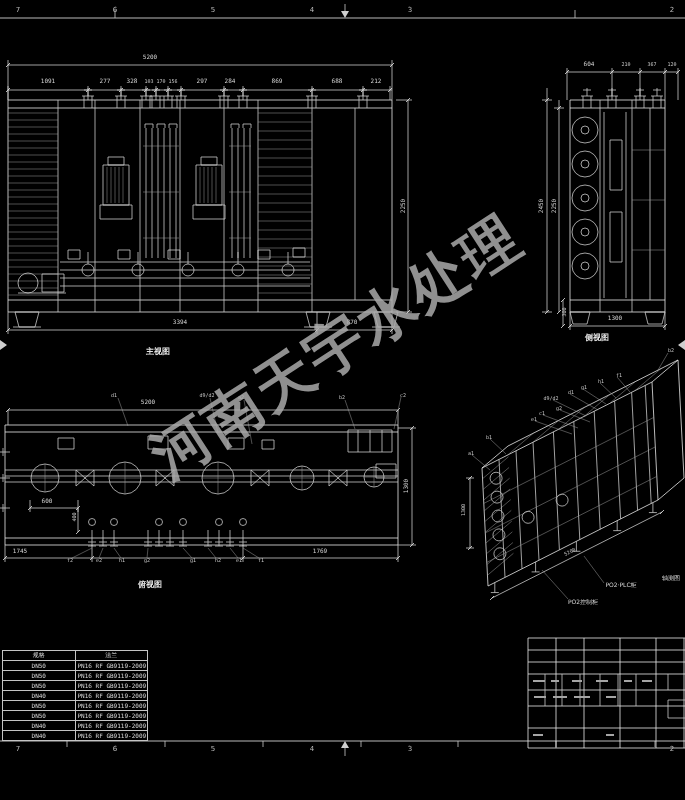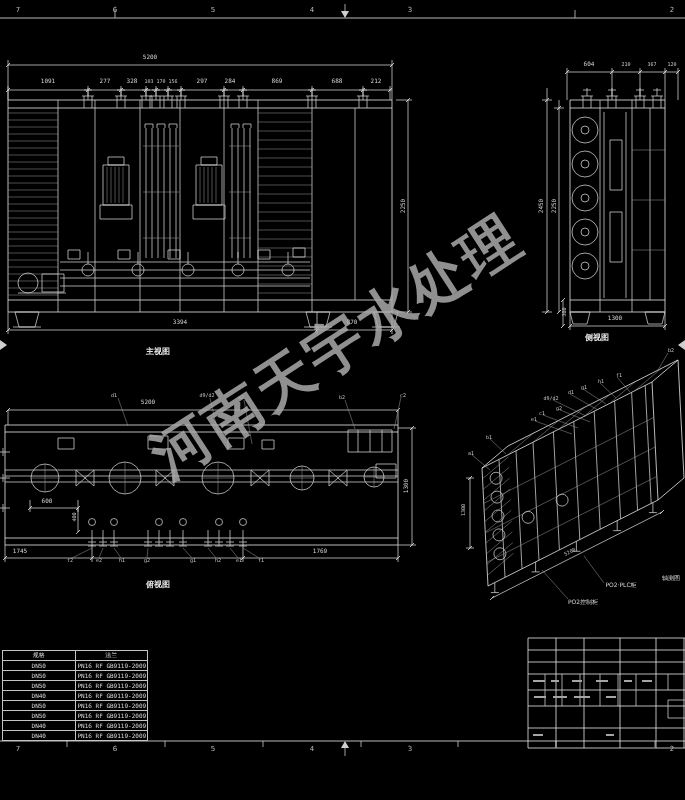--- a/index.html
+++ b/index.html
@@ -250,21 +250,21 @@
   <span class="t v sm" style="left:74px;top:517px">400</span>
   <span class="t v" style="left:406px;top:486px">1300</span>
   <span class="t sm" style="left:70px;top:560px">f2</span>
   <span class="t sm" style="left:99px;top:560px">e2</span>
   <span class="t sm" style="left:122px;top:560px">h1</span>
   <span class="t sm" style="left:147px;top:560px">g2</span>
   <span class="t sm" style="left:193px;top:560px">g1</span>
   <span class="t sm" style="left:218px;top:560px">h2</span>
   <span class="t sm" style="left:239px;top:560px">e1</span>
   <span class="t sm" style="left:261px;top:560px">f1</span>
-  <span class="t lab" style="left:158px;top:584px">俯视图</span>
+  <span class="t lab" style="left:150px;top:584px">俯视图</span>
 
   <span class="t sm" style="left:671px;top:350px">b2</span>
   <span class="t sm" style="left:619px;top:375px">f1</span>
   <span class="t sm" style="left:601px;top:381px">h1</span>
   <span class="t sm" style="left:584px;top:387px">g1</span>
   <span class="t sm" style="left:571px;top:392px">d1</span>
   <span class="t sm" style="left:551px;top:398px">d9/d2</span>
   <span class="t sm" style="left:559px;top:408px">g2</span>
   <span class="t sm" style="left:542px;top:413px">c1</span>
   <span class="t sm" style="left:534px;top:419px">e1</span>

